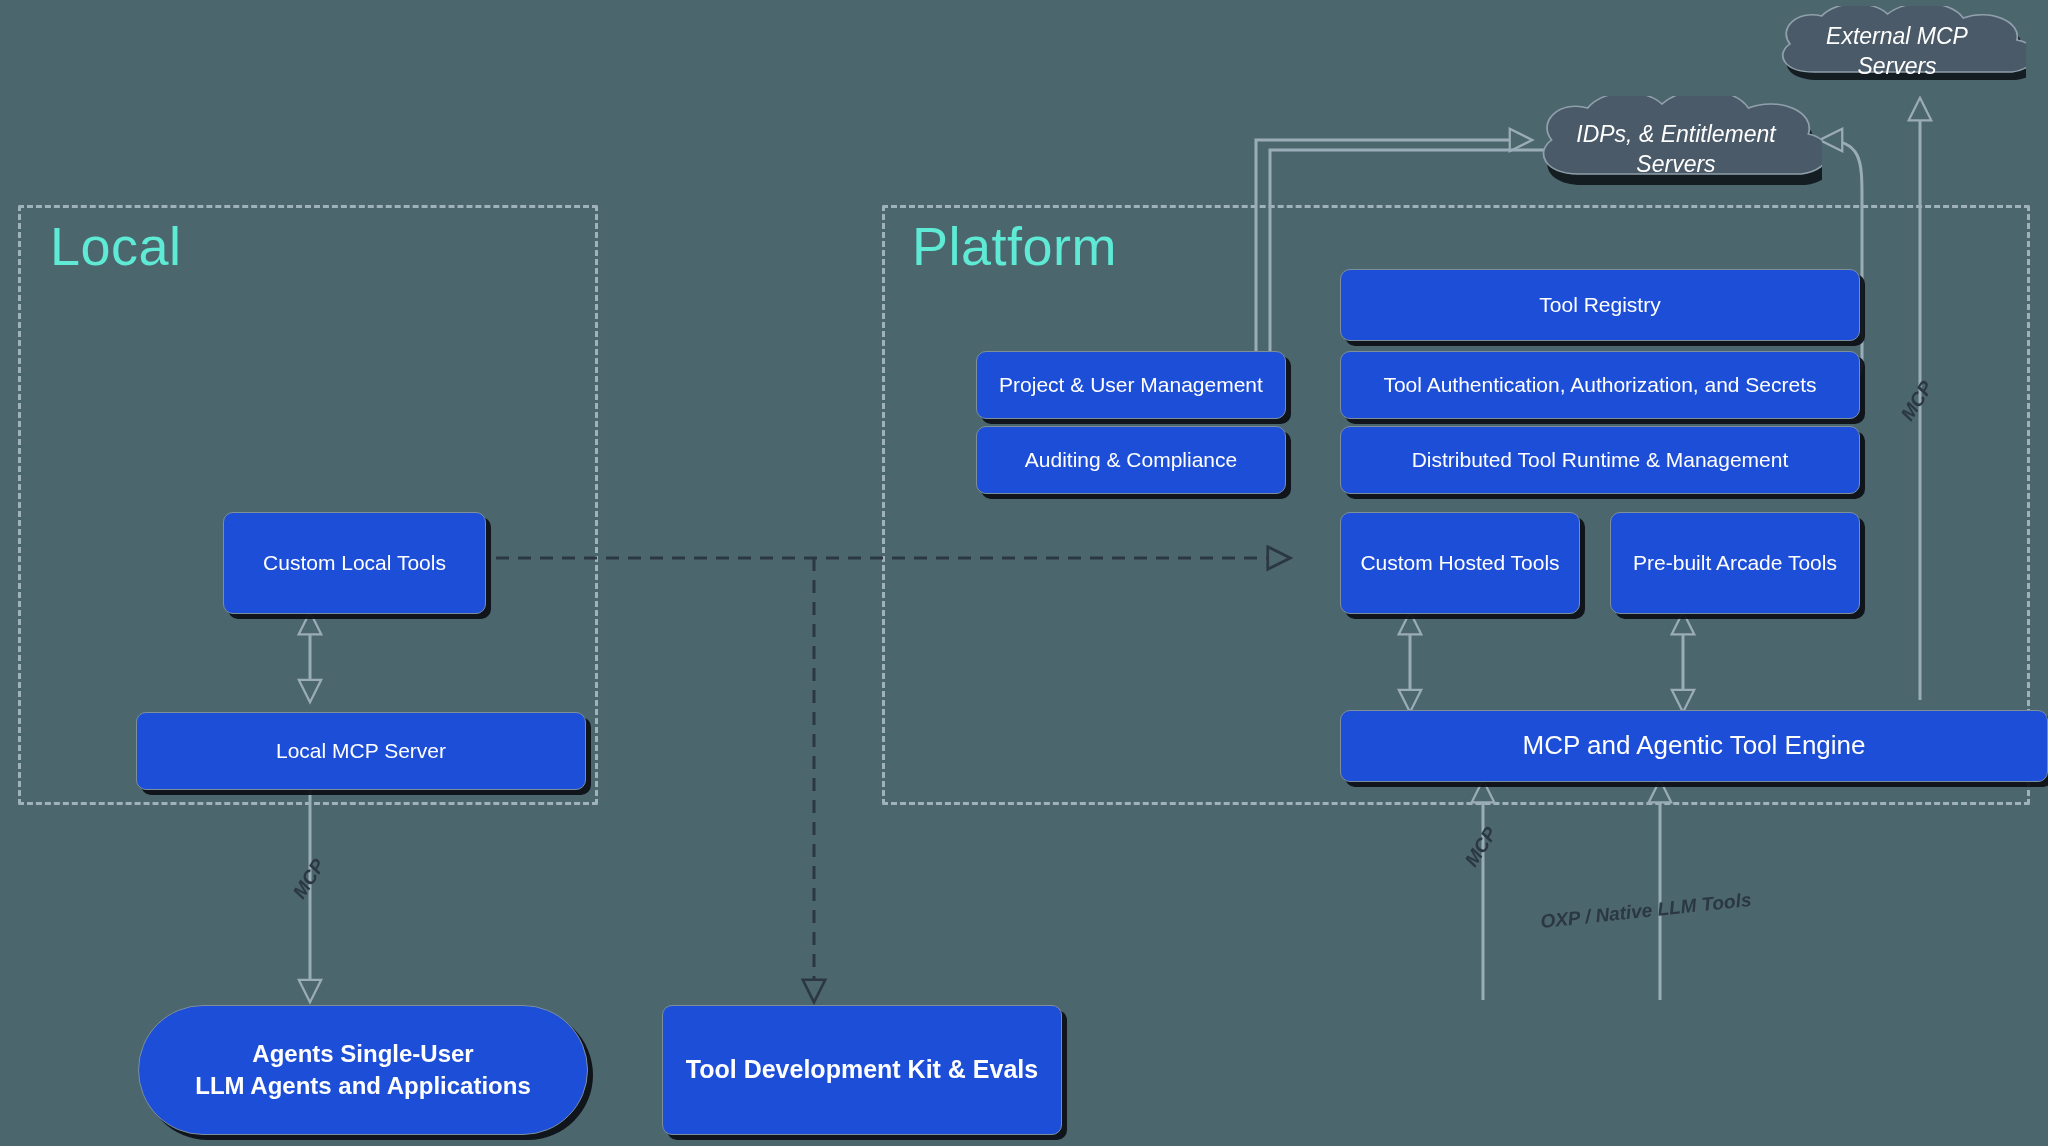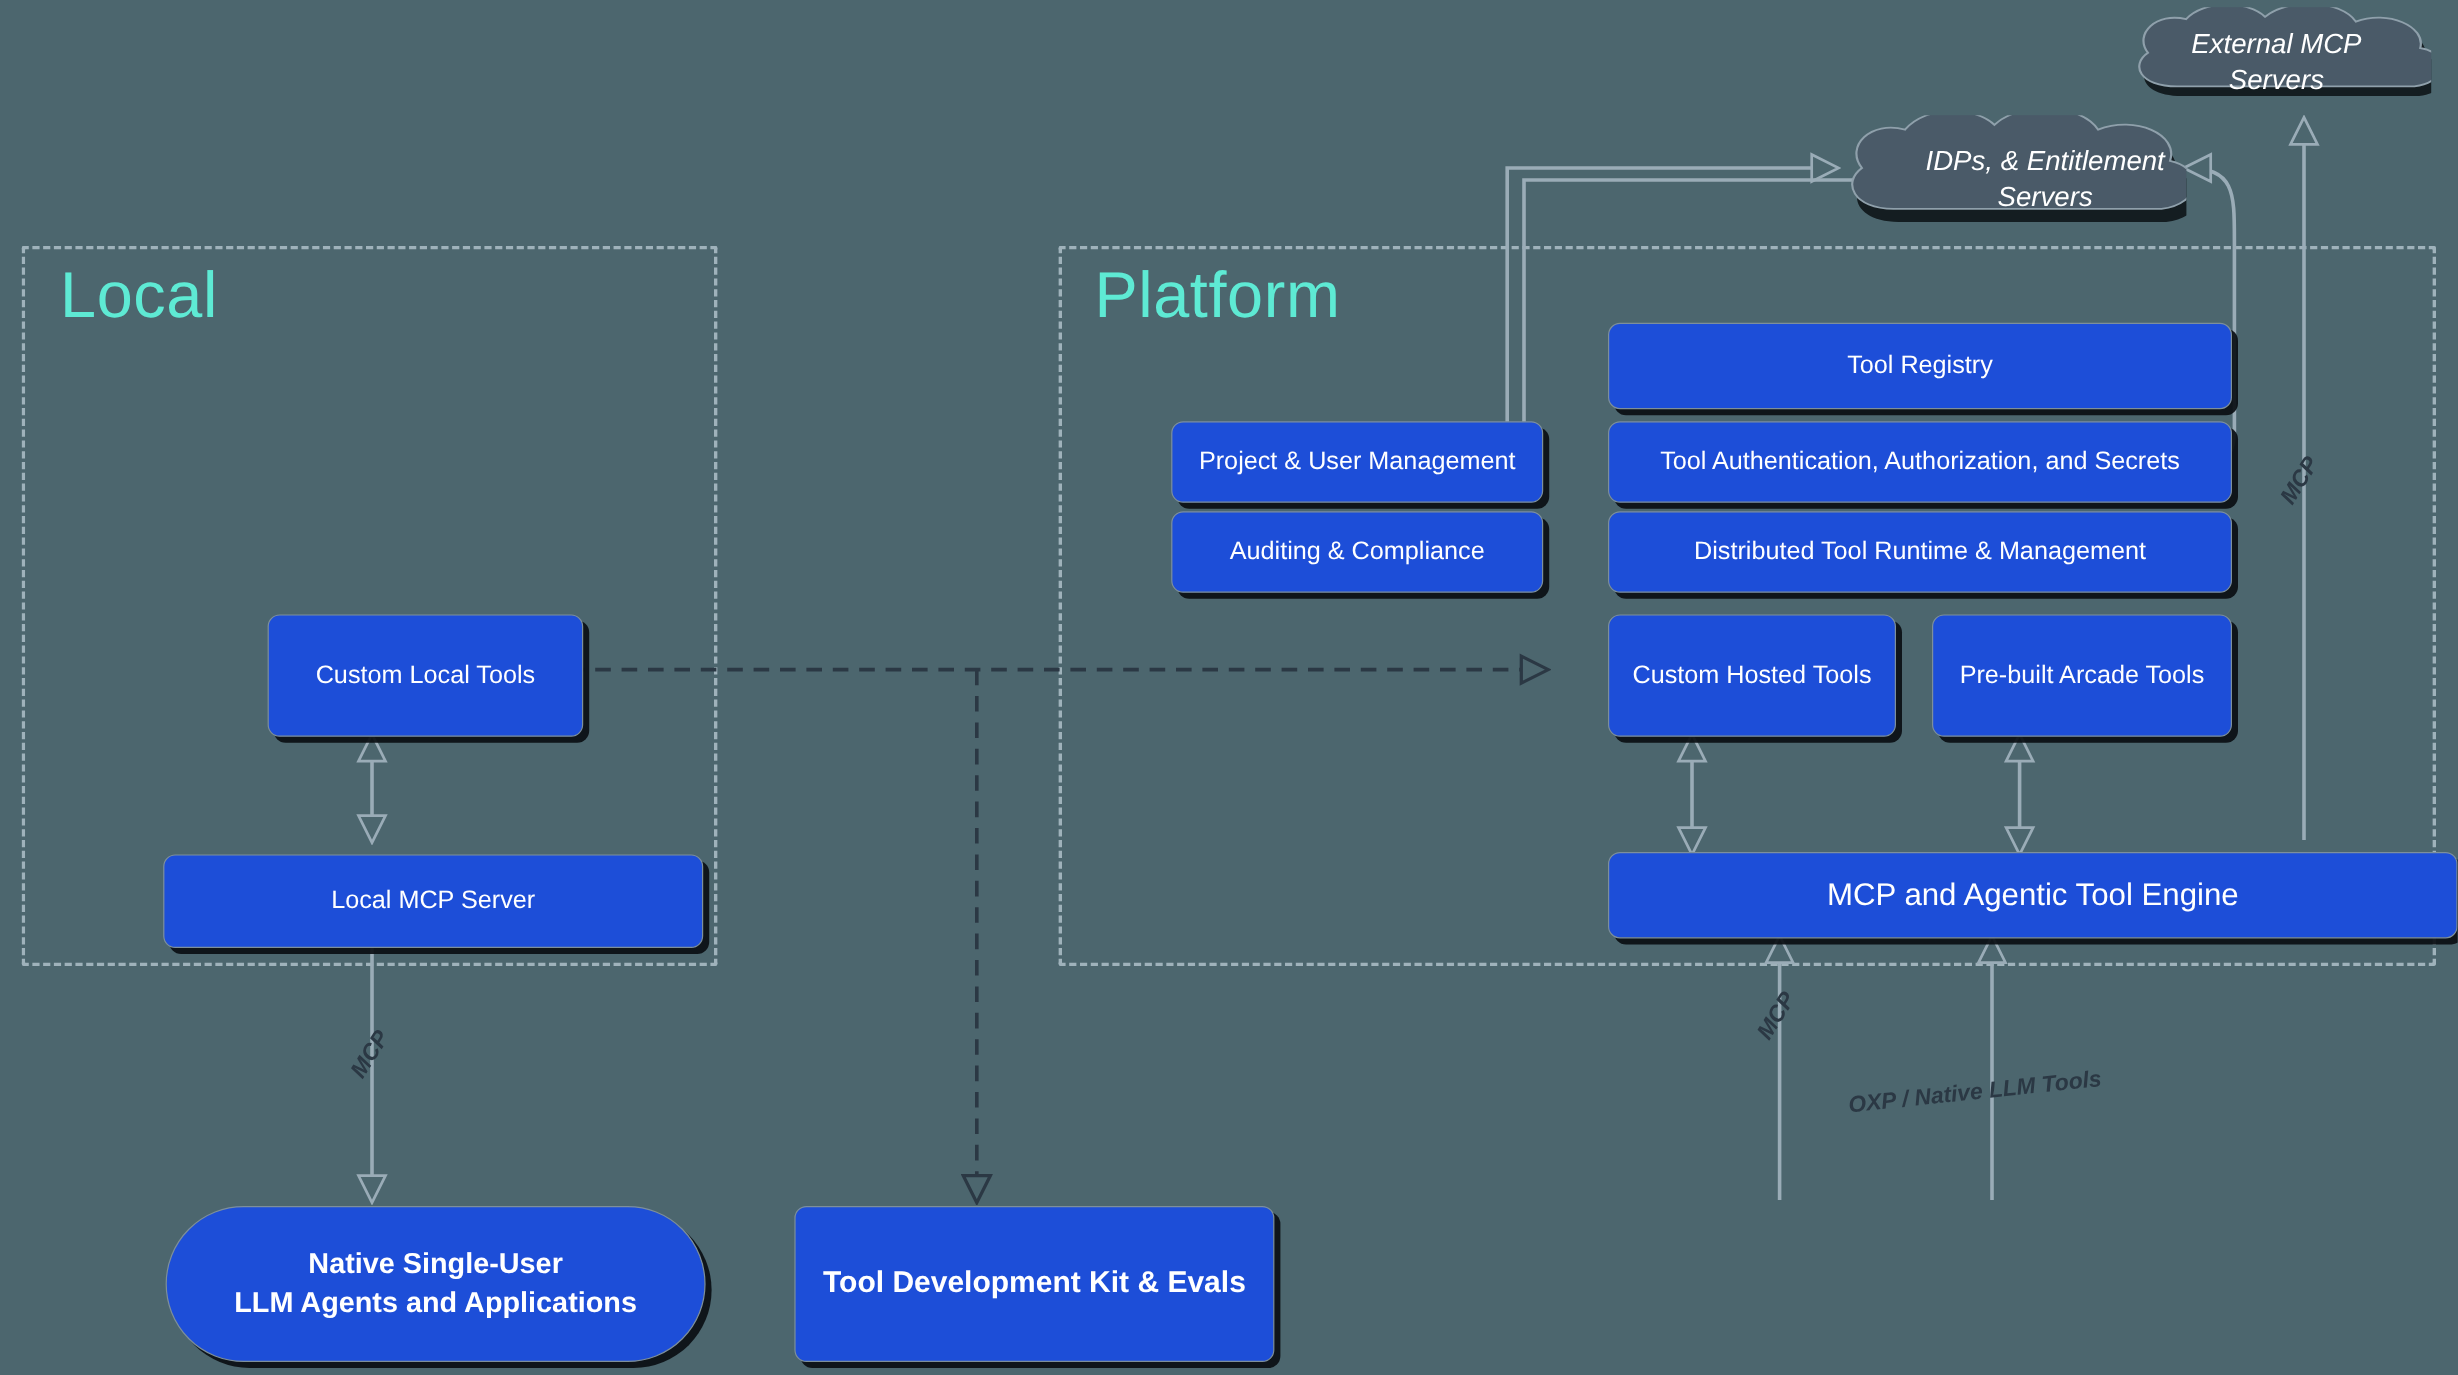--- a/index.html
+++ b/index.html
@@ -62,21 +62,21 @@
   
   .cloud{
     position:absolute;
     color:#ffffff;
     font-style:italic;
     font-size:23px;
     line-height:1.3;
     text-align:center;
     display:flex;
     align-items:center;
-    justify-content:flex-end;
+    justify-content:center;
   }
   .cloud .cloud-text{position:relative;z-index:3;padding:0 18px;}
   .cloud svg{position:absolute;left:0;top:0;z-index:1;}
 
   
   .edge-label{
     position:absolute;
     font-style:italic;
     font-weight:bold;
     font-size:19px;
@@ -163,21 +163,21 @@
       <span>Servers</span>
     </span>
   </div>
 
   <div class="node" style="left:175px;top:512px;width:263px;height:102px;">Custom Local Tools</div>
 
   <div class="node" style="left:88px;top:712px;width:450px;height:78px;">Local MCP Server</div>
 
   <div class="node stadium" style="left:90px;top:1005px;width:450px;height:130px;">
     <span>
-      <span>Native Single-User</span><br>
+      <span>Agents Single-User</span><br>
       <span>LLM Agents and Applications</span>
     </span>
   </div>
 
   <div class="node kit" style="left:614px;top:1005px;width:400px;height:130px;">Tool Development Kit &amp; Evals</div>
 
   <div class="node" style="left:928px;top:351px;width:310px;height:68px;">Project &amp; User Management</div>
 
   <div class="node" style="left:928px;top:426px;width:310px;height:68px;">Auditing &amp; Compliance</div>
 

